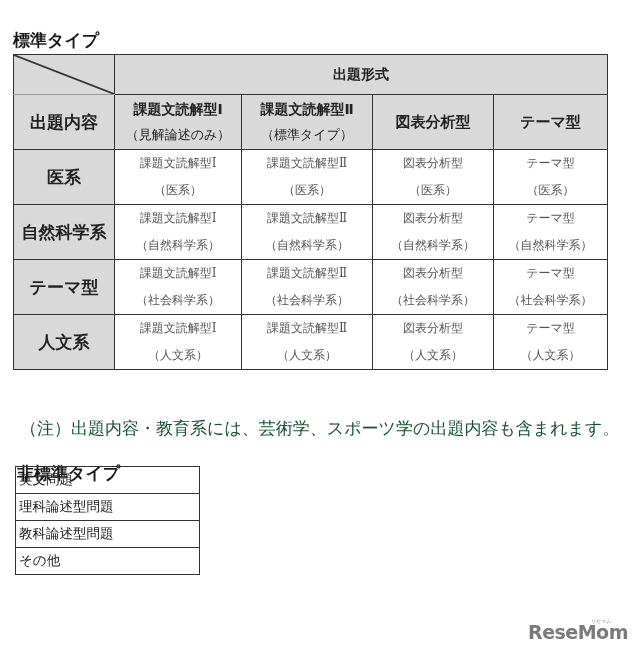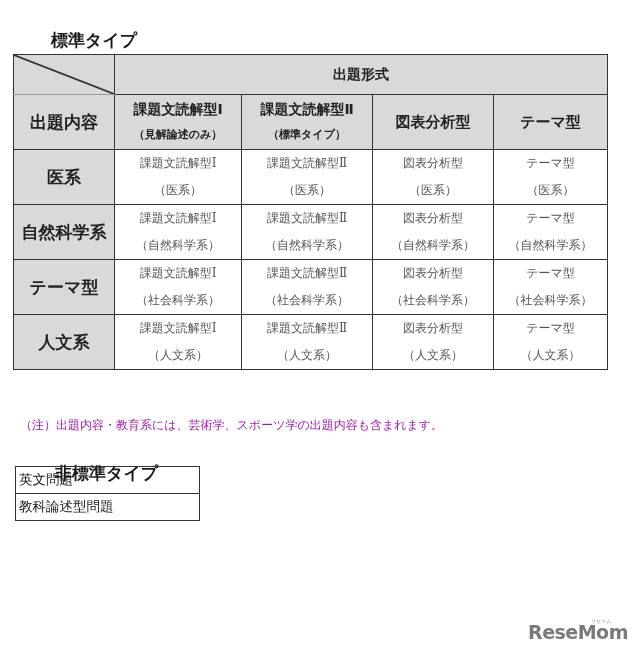--- a/index.html
+++ b/index.html
@@ -1,36 +1,36 @@
 <!DOCTYPE html>
 <html><head>
 <meta charset="utf-8">
 <style>
   html, body { margin:0; padding:0; background:#ffffff; }
   body { width:640px; height:655px; position:relative; overflow:hidden;
          font-family:"DejaVu Sans", sans-serif; color:#222; }
-  .title { position:absolute; font-weight:bold; font-size:17px; color:#1a1a1a;margin-left:38px; }
+  .title { position:absolute; font-weight:bold; font-size:17px; color:#1a1a1a; }
   #std-title { left:13px; top:29px; }
   #nonstd-title { left:17px; top:462px; }
 
   table.std { position:absolute; left:13px; top:54px; border-collapse:collapse;
               table-layout:fixed; width:594px; }
   table.std td, table.std th { border:1.5px solid #333; padding:0; text-align:center; vertical-align:middle; }
   .hdr { background:#d9d9d9; font-weight:bold; color:#222; }
   .hdr-top { height:40px; font-size:14px; }
   .hdr-sub { height:55px; font-size:14px; line-height:26px; }
-  .hdr-sub .sub2 { font-weight:bold; font-size:11px; }
+  .hdr-sub .sub2 { font-weight:normal; font-size:13px; }
   .rowhead { background:#d9d9d9; font-weight:bold; font-size:17px; color:#222; }
   .cell { background:#fff; font-family:"DejaVu Serif", serif; font-size:12px; color:#555; line-height:27px; }
   .datarow { height:54px; }
   .diag { position:relative; background:#d9d9d9; }
   .diag svg { position:absolute; left:0; top:0; width:100%; height:100%; }
   .diag-split { border-bottom:1px solid #999 !important; }
 
-  .note { position:absolute; left:20px; top:417px; font-family:"DejaVu Serif", serif; font-size:12px; color:#a21caf; }
+  .note { position:absolute; left:20px; top:417px; font-family:"DejaVu Serif", serif; font-size:17px; color:#14532d; }
 
   table.nonstd { position:absolute; left:15px; top:466px; border-collapse:collapse; width:185px;font-family:Liberation Mono, monospace; }
   table.nonstd td { border:1.5px solid #333; height:26px; padding:0 0 0 3px; font-size:13.5px; color:#1a1a1a; text-align:left; }
 
   .logo { position:absolute; left:528px; top:621px; font-family:"DejaVu Sans", sans-serif; font-weight:bold;
           font-size:19px; color:#7a7a7a; letter-spacing:-0.5px; }
   .logo-kana { position:absolute; left:591px; top:618px; font-size:5px; color:#888; }
 </style>
 </head>
 <body>
@@ -150,19 +150,25 @@
 <div class="note">（注）出題内容・教育系には、芸術学、スポーツ学の出題内容も含まれます。</div>
 
 <div class="title" id="nonstd-title">非標準タイプ</div>
 
 <table class="nonstd">
   <tbody>
       <tr>
         <td>英文問題</td>
       </tr>
   <tr>
+        <td>理科論述型問題</td>
+      </tr>
+  <tr>
         <td>教科論述型問題</td>
+      </tr>
+  <tr>
+        <td>その他</td>
       </tr>
 </tbody>
   </table>
 
 <div class="logo-kana">リセマム</div>
 <div class="logo">ReseMom</div>
 
 </body></html>

